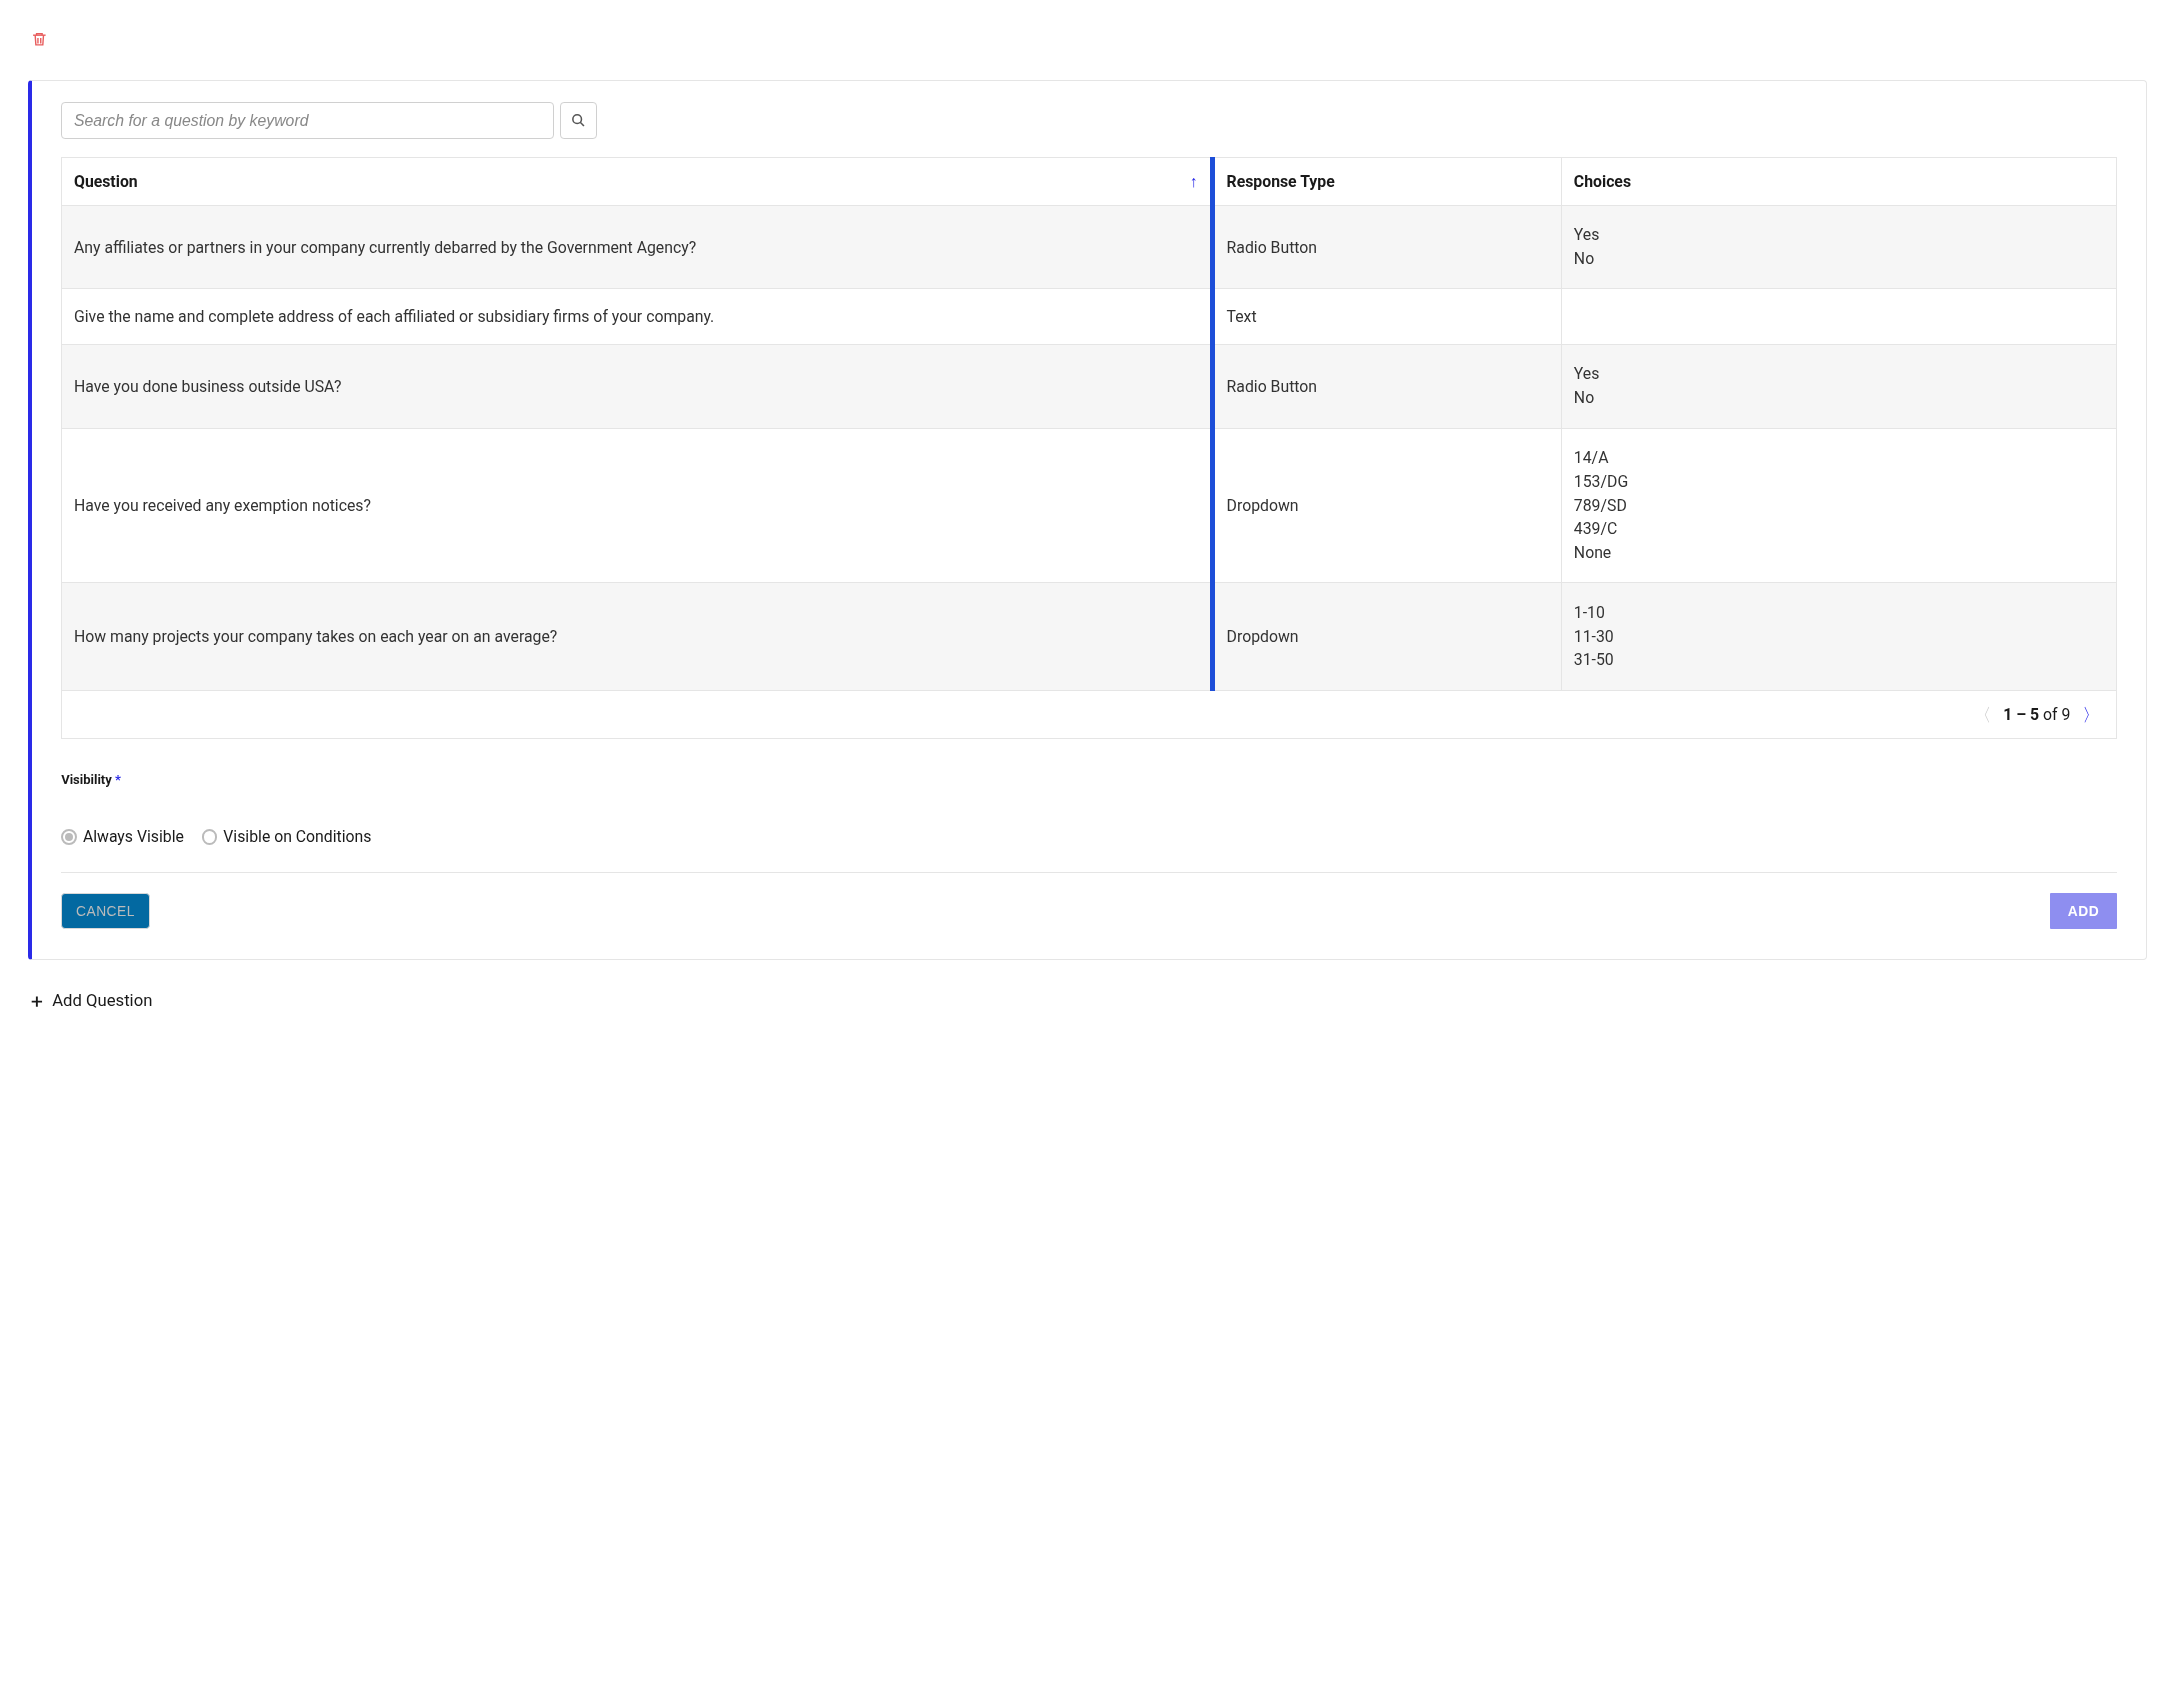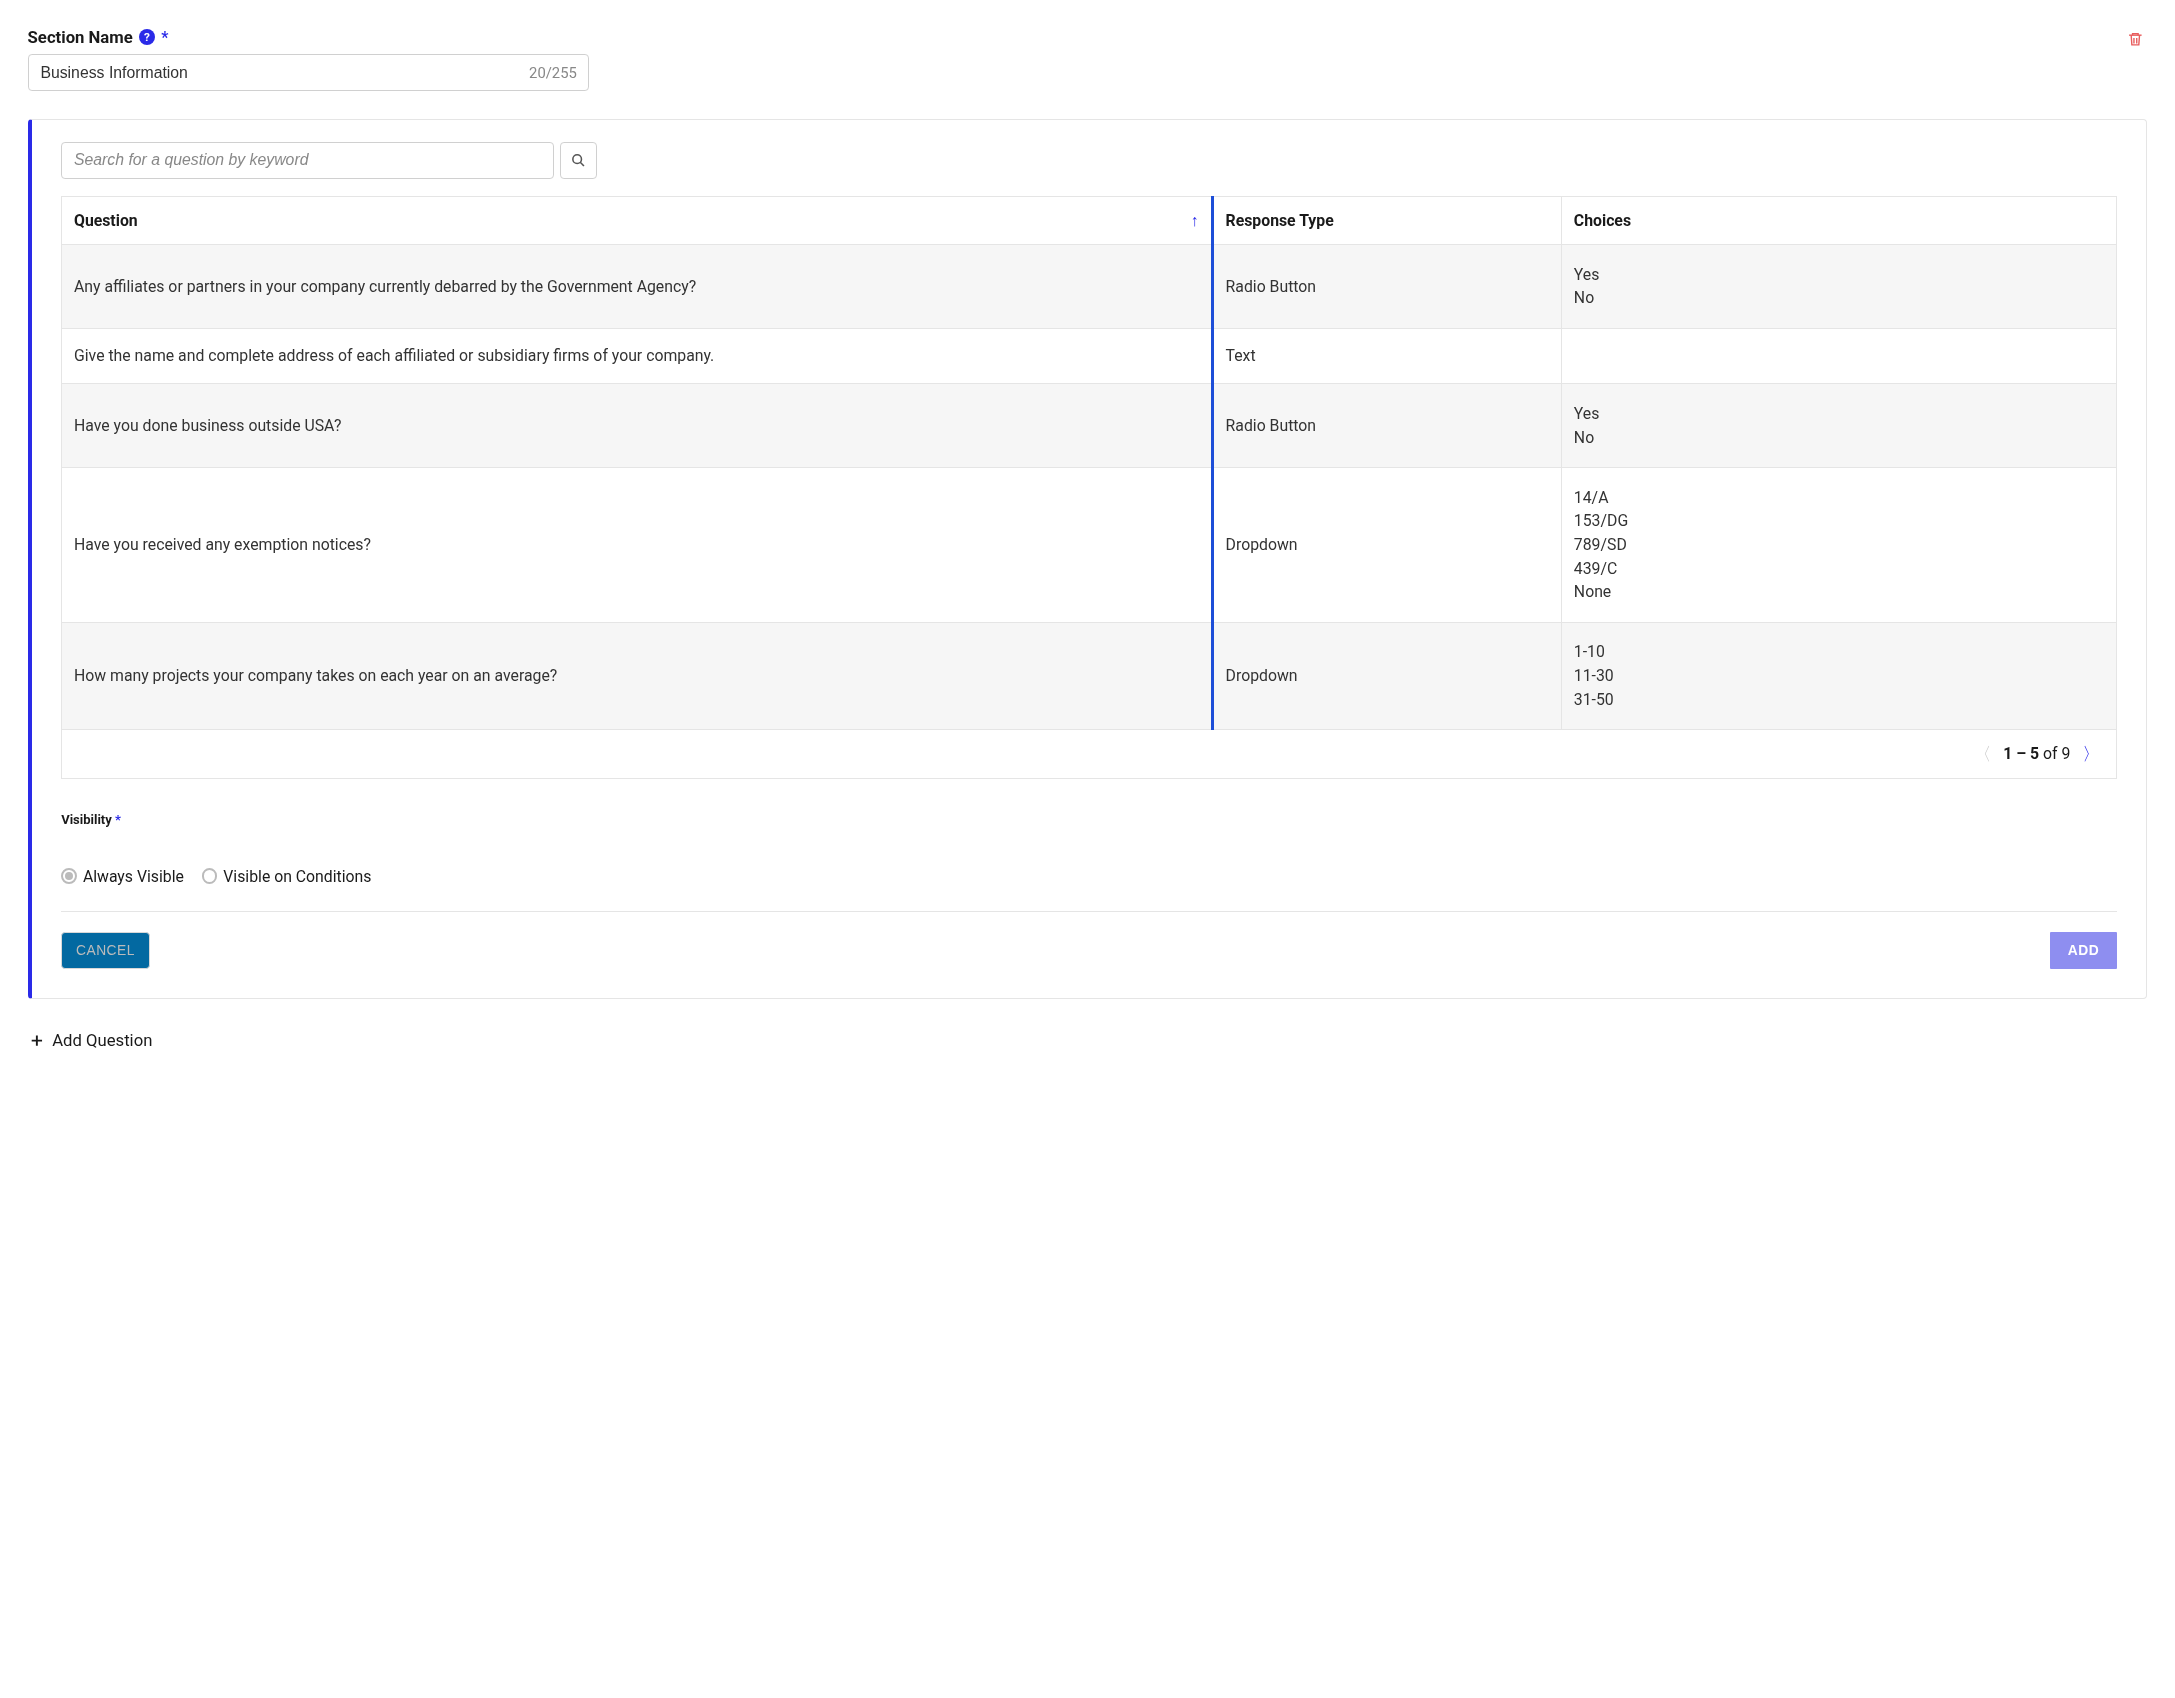--- a/index.html
+++ b/index.html
@@ -131,21 +131,21 @@
   table.qtable td {
     padding: 17.7px 11.8px;
     font-size: 15.8px;
     color: #333;
     vertical-align: middle;
     border-bottom: 1px solid #e5e5e5;
   }
   table.qtable tbody tr:nth-child(odd) { background: #f6f6f6; }
   table.qtable tbody tr:nth-child(even) { background: #fff; }
   .col-question { width: 56%; }
-  .col-response { width: 17%; border-left: 3px solid #1d4ed8; }
+  .col-response { width: 17%; border-left: 5px solid #1d4ed8; }
   .col-choices { width: 27%; border-left: 1px solid #e5e5e5; }
   .choices-cell { line-height: 1.5; }
   .pagination-row {
     border: 1px solid #e5e5e5;
     border-top: none;
     padding: 11.8px 13.8px;
     display: flex;
     justify-content: flex-end;
     align-items: center;
     gap: 9.9px;
@@ -236,31 +236,20 @@
   }
   .add-question-link .plus {
     font-weight: 700;
     font-size: 18.7px;
   }
 </style>
 </head>
 <body>
 
 <div class="section-header">
-  <div>
-    <div class="section-title-row">
-      <span class="section-title">Section Name</span>
-      <span class="help-icon">?</span>
-      <span class="required-star">*</span>
-    </div>
-    <div class="section-name-input-wrap">
-      <input class="section-name-input" type="text" value="Business Information" style="">
-      <span class="char-count">20/255</span>
-    </div>
-  </div>
   <div class="delete-icon">
     <svg width="16.7" height="16.7" viewBox="0 0 24 24" fill="none" stroke="currentColor" stroke-width="2">
       <path d="M3 6h18"></path>
         <path d="M8 6V4h8v2"></path>
         <path d="M6 6l1 14h10l1-14"></path>
         <path d="M10 10v8"></path>
         <path d="M14 10v8"></path>
     </svg>
   </div>
 </div>

